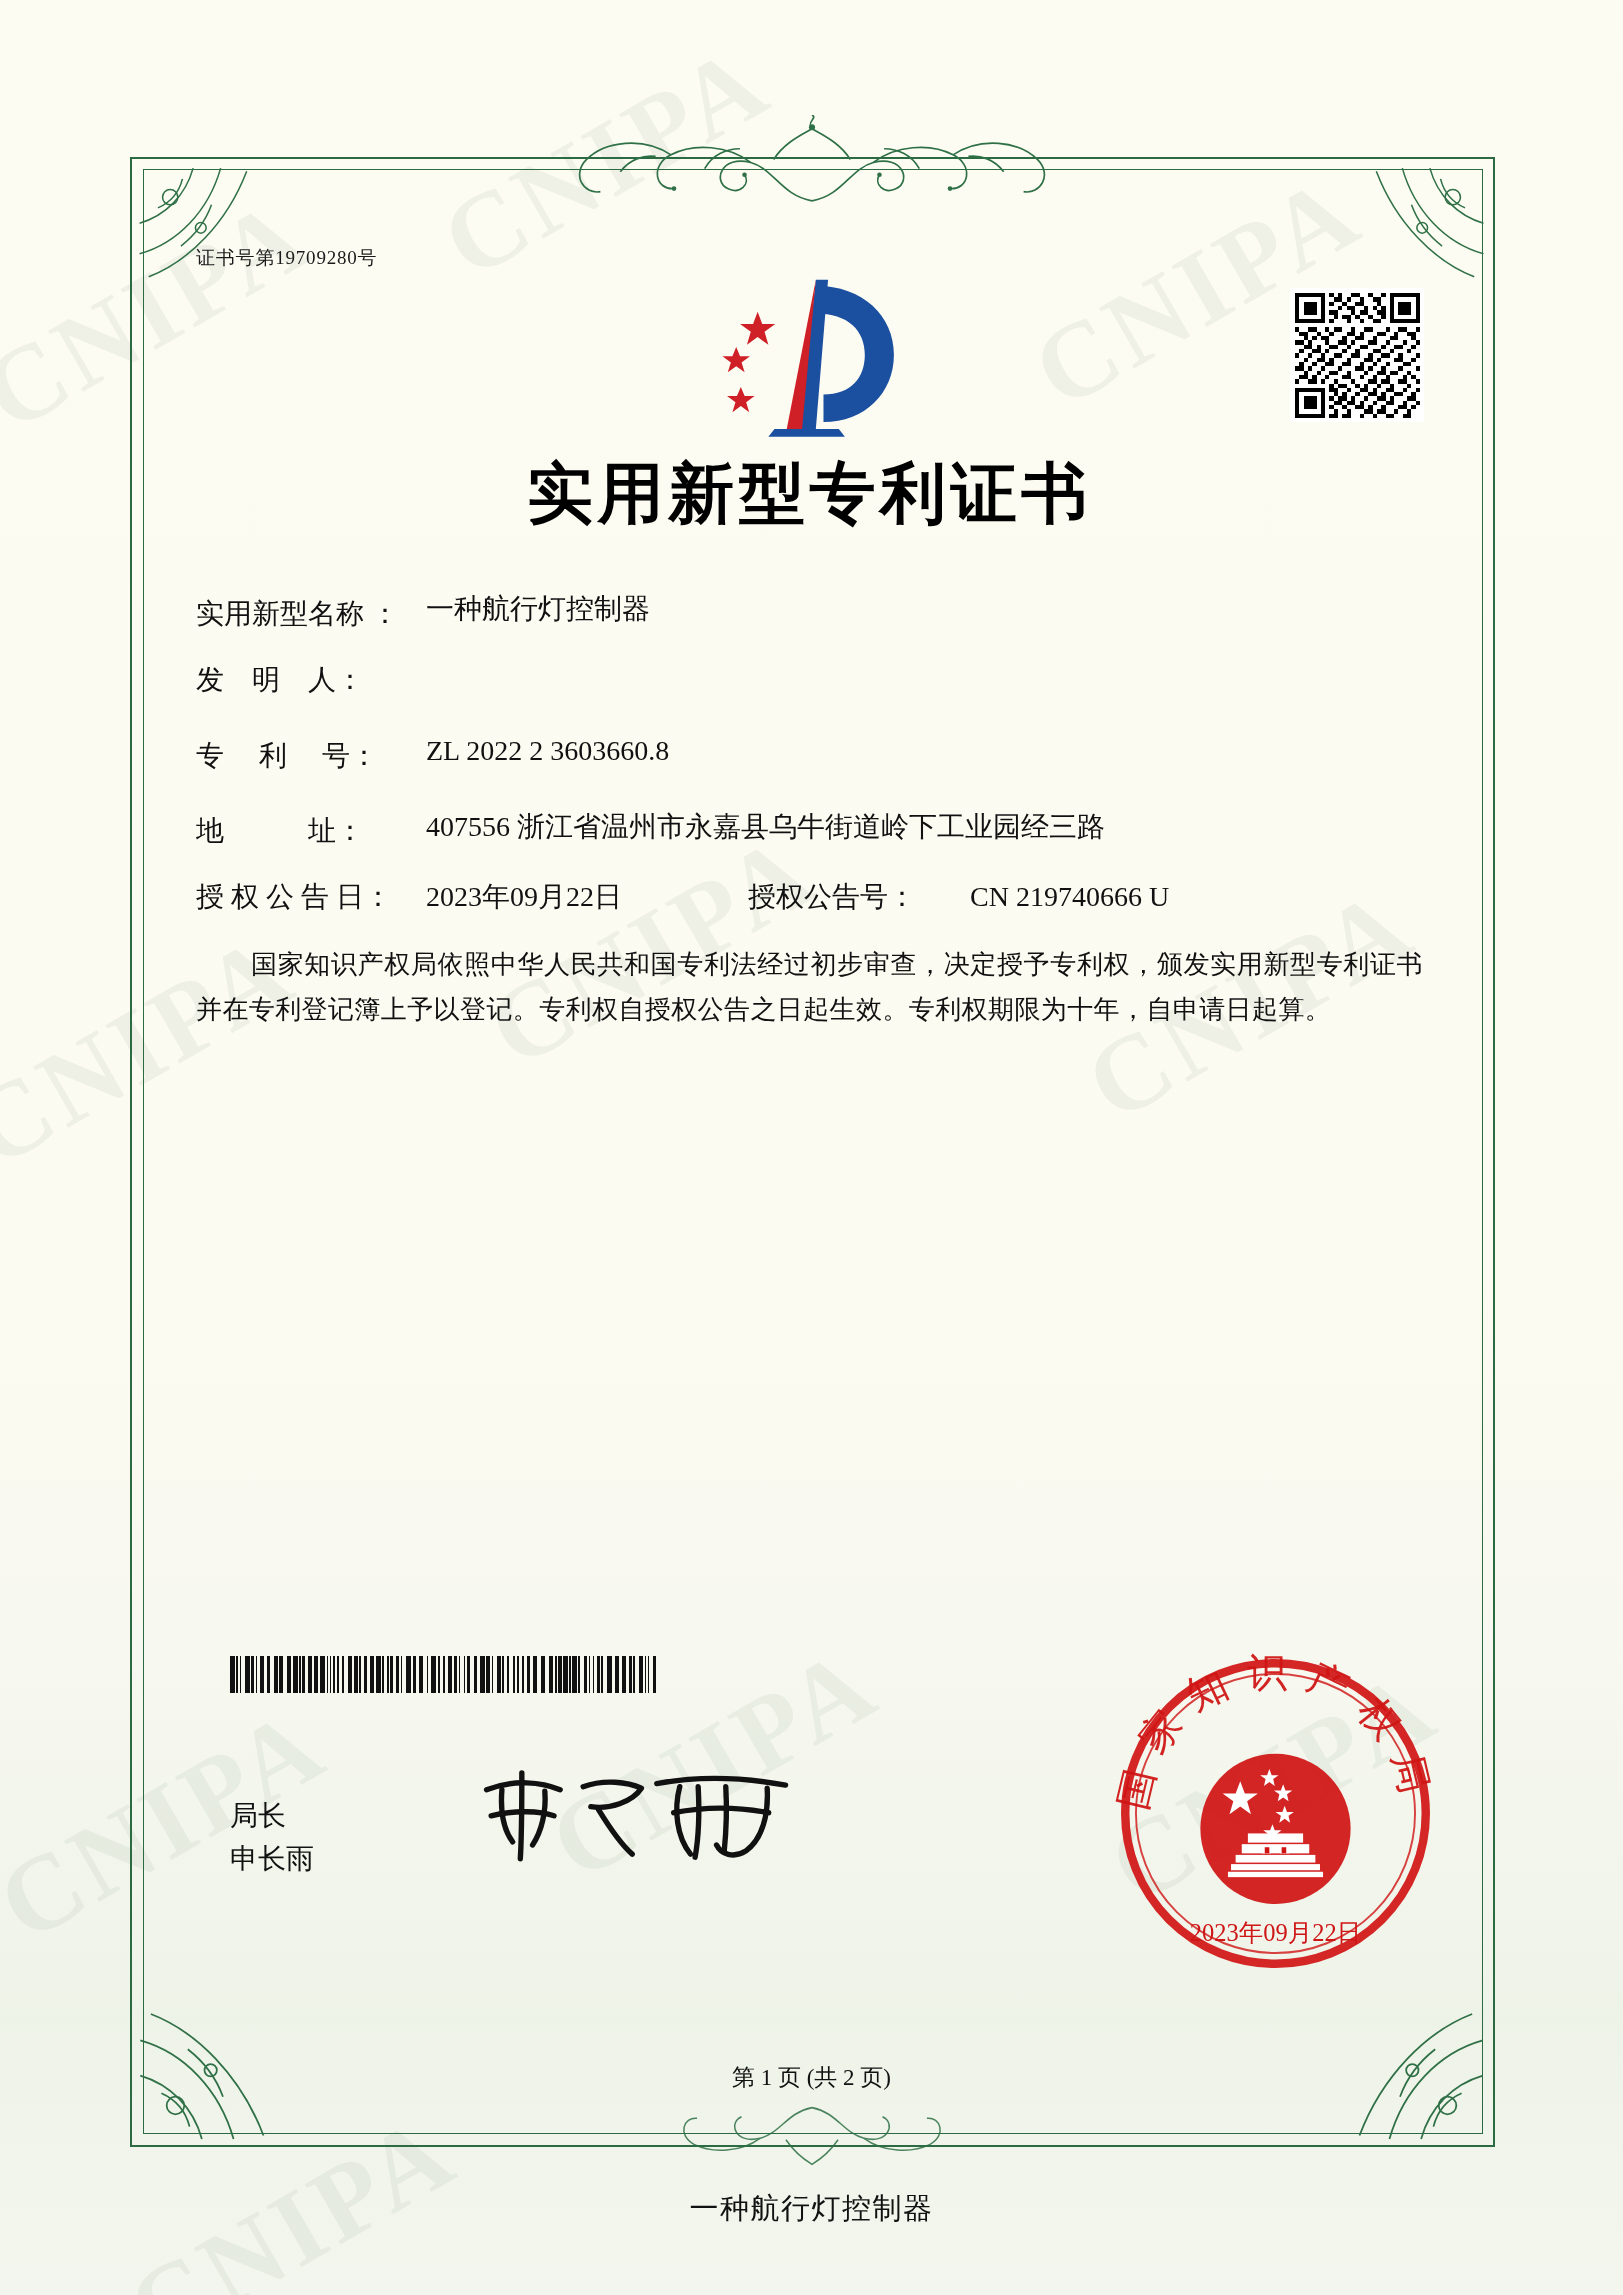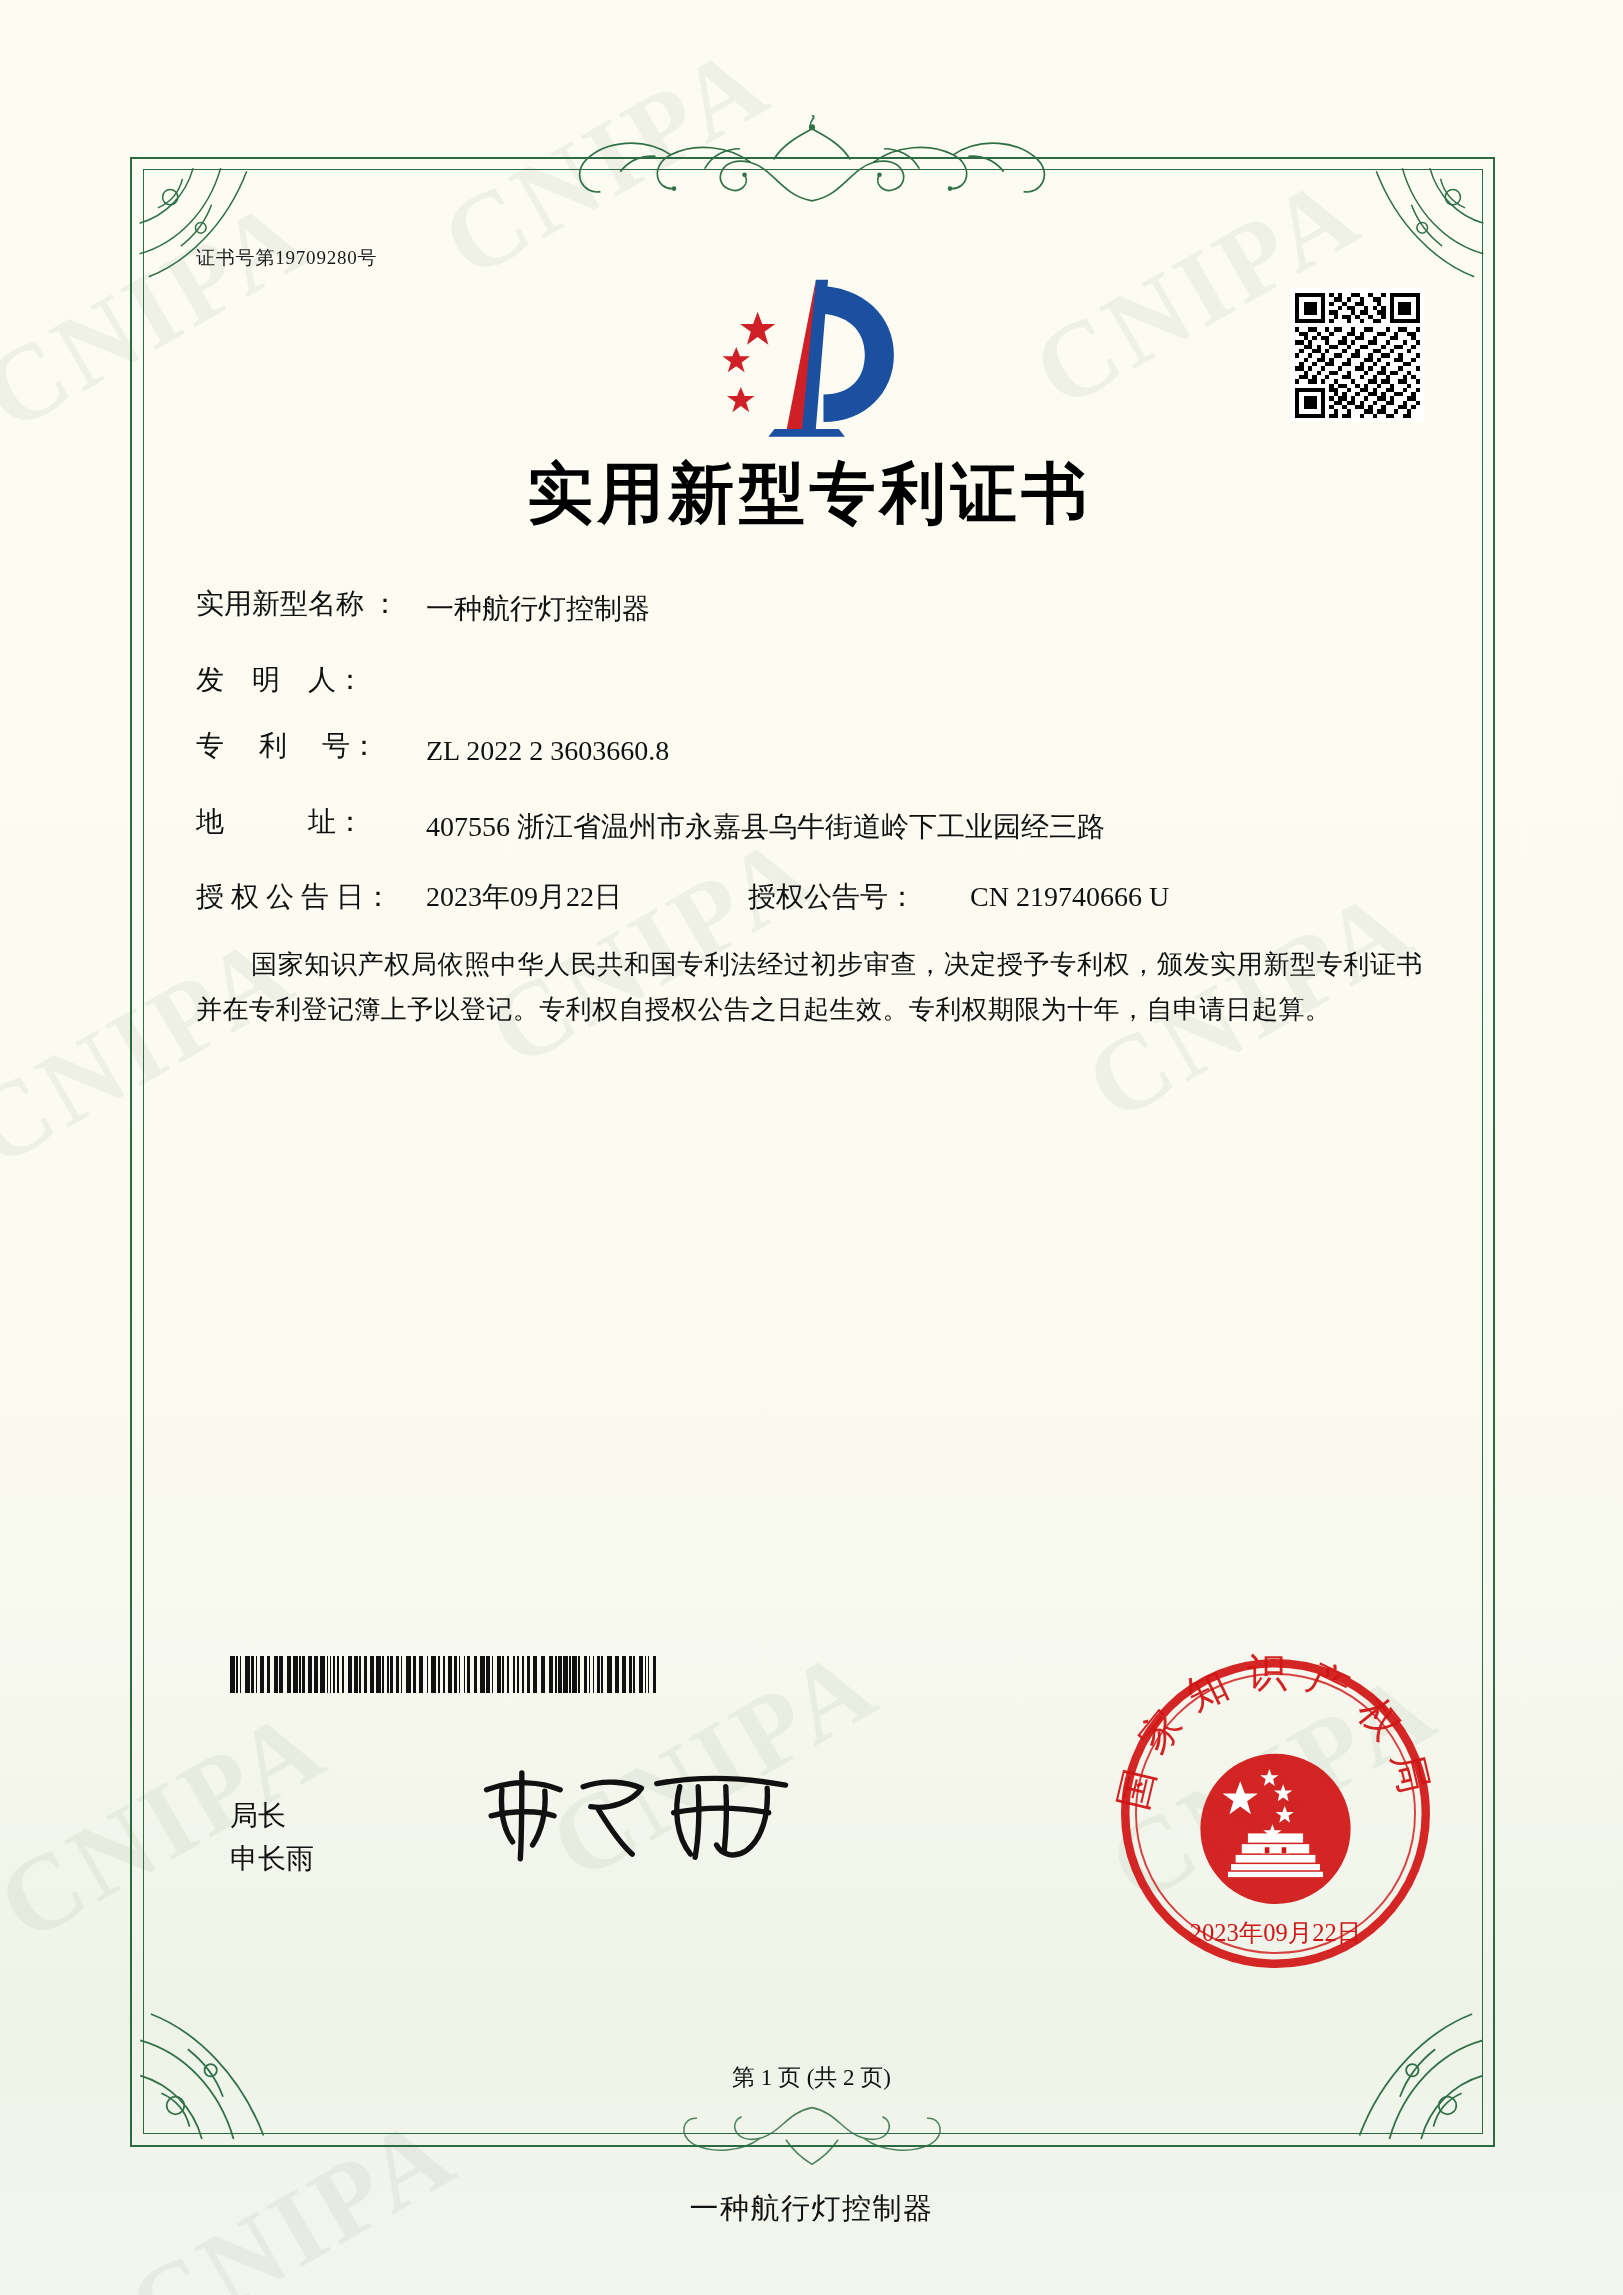--- a/index.html
+++ b/index.html
@@ -127,21 +127,21 @@
   }
 
   .fields {
     margin-top: 51px;
     font-size: 28px;
     color: #111;
     line-height: 1.0;
   }
   .field-row {
     display: flex;
-    align-items: flex-start;
+    align-items: flex-end;
     margin-bottom: 38px;
   }
   .field-label {
     width: 230px;
     flex: 0 0 230px;
     white-space: pre;
     font-size: 28px;
   }
   .field-value {
     flex: 1;

